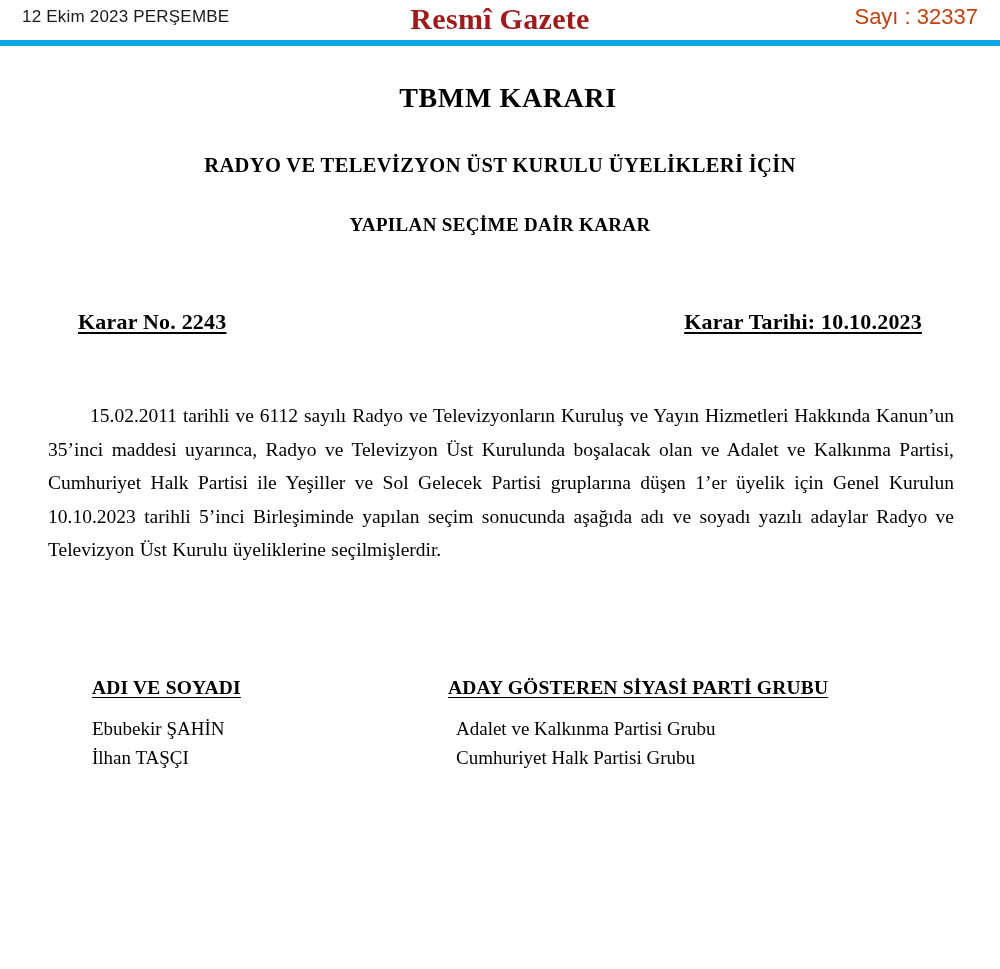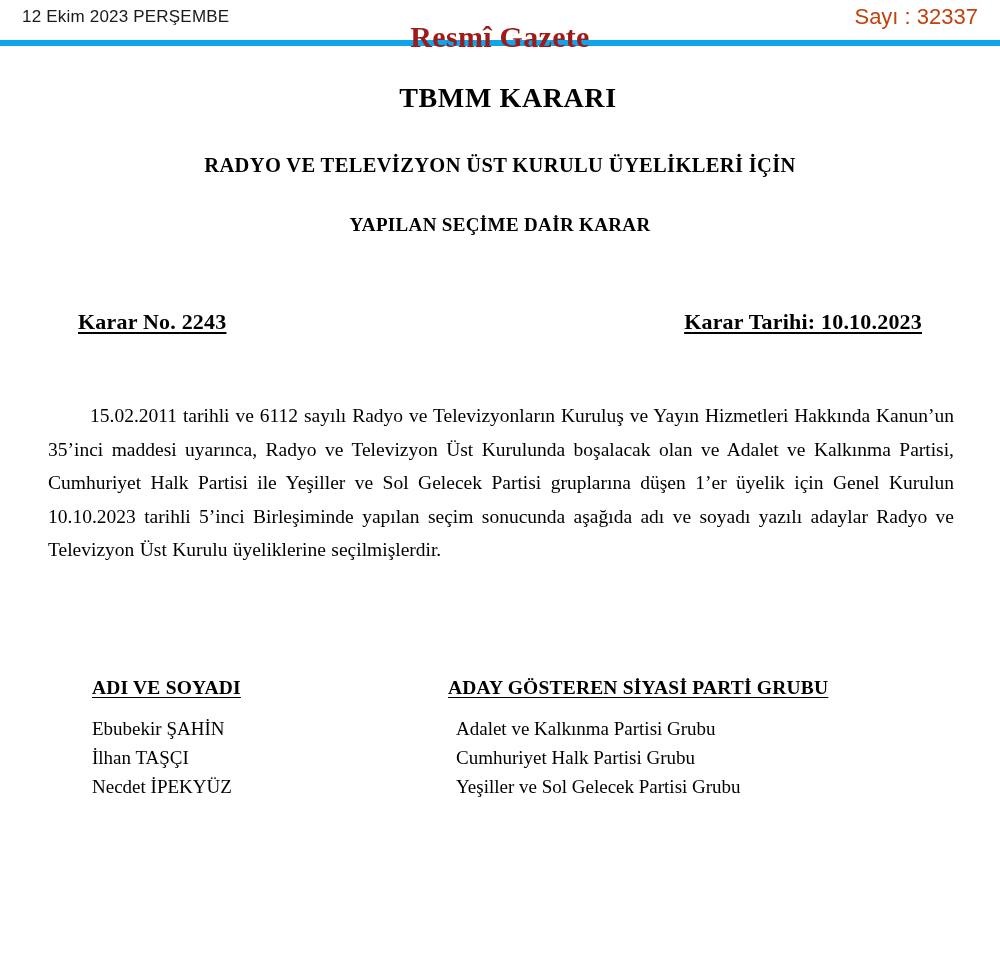--- a/index.html
+++ b/index.html
@@ -37,21 +37,21 @@
     font-family: "Liberation Sans", sans-serif;
     font-size: 17px;
     letter-spacing: 0.2px;
     color: #1a1a1a;
     white-space: nowrap;
   }
   .masthead .brand {
     position: absolute;
     left: 50%;
     transform: translateX(-50%);
-    top: 20px;
+    top: 2px;
     font-family: "Liberation Serif", serif;
     font-size: 30px;
     font-weight: bold;
     color: #9e1b1b;
     letter-spacing: 0.3px;
     white-space: nowrap;
   }
   .masthead .issue {
     font-family: "Liberation Sans", sans-serif;
     font-size: 22px;
@@ -187,20 +187,16 @@
     </div>
     <div class="list-rows">
       <div class="list-row">
         <div class="cell-name">Ebubekir ŞAHİN</div>
         <div class="cell-party">Adalet ve Kalkınma Partisi Grubu</div>
       </div>
       <div class="list-row">
         <div class="cell-name">İlhan TAŞÇI</div>
         <div class="cell-party">Cumhuriyet Halk Partisi Grubu</div>
       </div>
-      <div class="list-row">
-        <div class="cell-name">Necdet İPEKYÜZ</div>
-        <div class="cell-party">Yeşiller ve Sol Gelecek Partisi Grubu</div>
-      </div>
     </div>
   </div>
 
 </div>
 
 </body></html>

